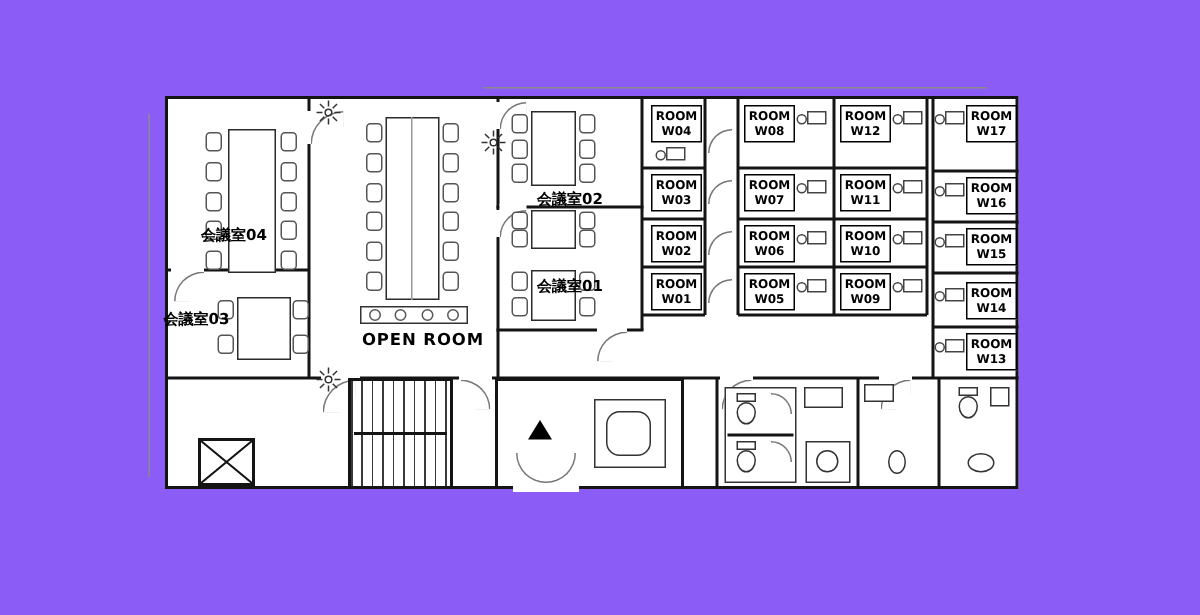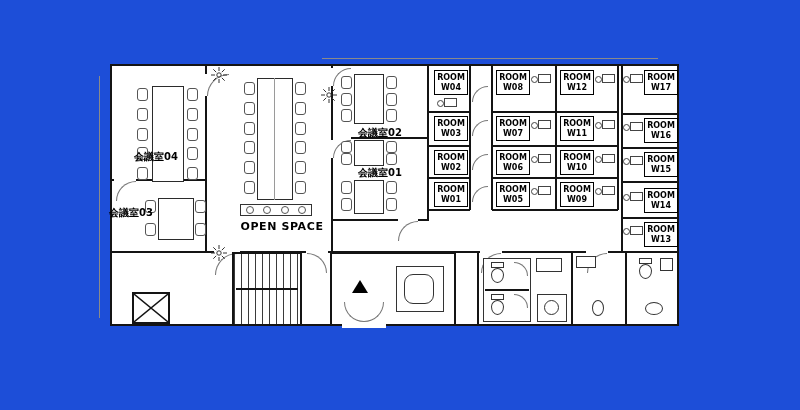--- a/index.html
+++ b/index.html
@@ -1,16 +1,16 @@
 <!DOCTYPE html>
 <html><head>
 <meta charset="utf-8">
 <style>
   html,body{margin:0;padding:0;background:#fff;}
-  #plan{position:relative;width:800px;height:410px;background:#1d4ed8;overflow:hidden;
+  #plan{position:relative;width:800px;height:410px;background:#8b5cf6;overflow:hidden;
         font-family:"DejaVu Sans",sans-serif;color:#000;}
   .abs{position:absolute;}
   .outer{position:absolute;border:2.5px solid #141414;background:#fff;box-sizing:border-box;}
   .w{position:absolute;background:#141414;}
   .wl{position:absolute;background:#9a9a9a;}
   .thin{position:absolute;background:#8a8a8a;}
   .gap{position:absolute;background:#fff;}
   .arc{position:absolute;box-sizing:border-box;}
   .arc.tl{border-top:1.2px solid #777;border-left:1.2px solid #777;border-top-left-radius:100%;}
   .arc.tr{border-top:1.2px solid #777;border-right:1.2px solid #777;border-top-right-radius:100%;}
@@ -324,16 +324,16 @@
       <span>W14</span>
     </div>
   <div class="rlabel" style="left:644px;top:222px">
       <span>ROOM</span>
       <span>W13</span>
     </div>
 
   <div class="mlabel" style="left:118px;top:150px;width:76px">会議室04</div>
   <div class="mlabel" style="left:97px;top:206px;width:68px">会議室03</div>
   <div class="mlabel" style="left:342px;top:126px;width:76px">会議室02</div>
-  <div class="mlabel" style="left:342px;top:166px;width:76px">会議室01</div>
-  <div class="oslabel" style="left:232px;top:220px;width:100px">OPEN SPACE</div>
+  <div class="mlabel" style="left:342px;top:184px;width:76px">会議室01</div>
+  <div class="oslabel" style="left:232px;top:220px;width:100px">OPEN ROOM</div>
 
 </div>
 
 </body></html>

